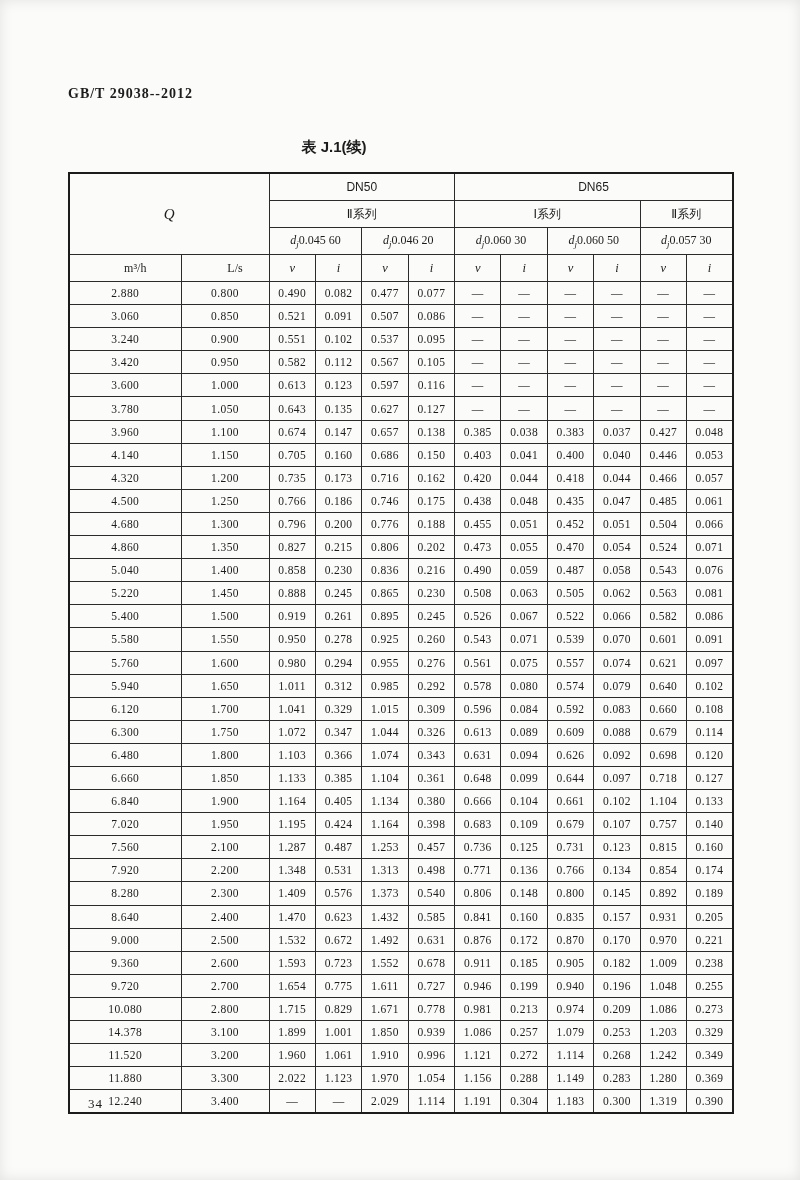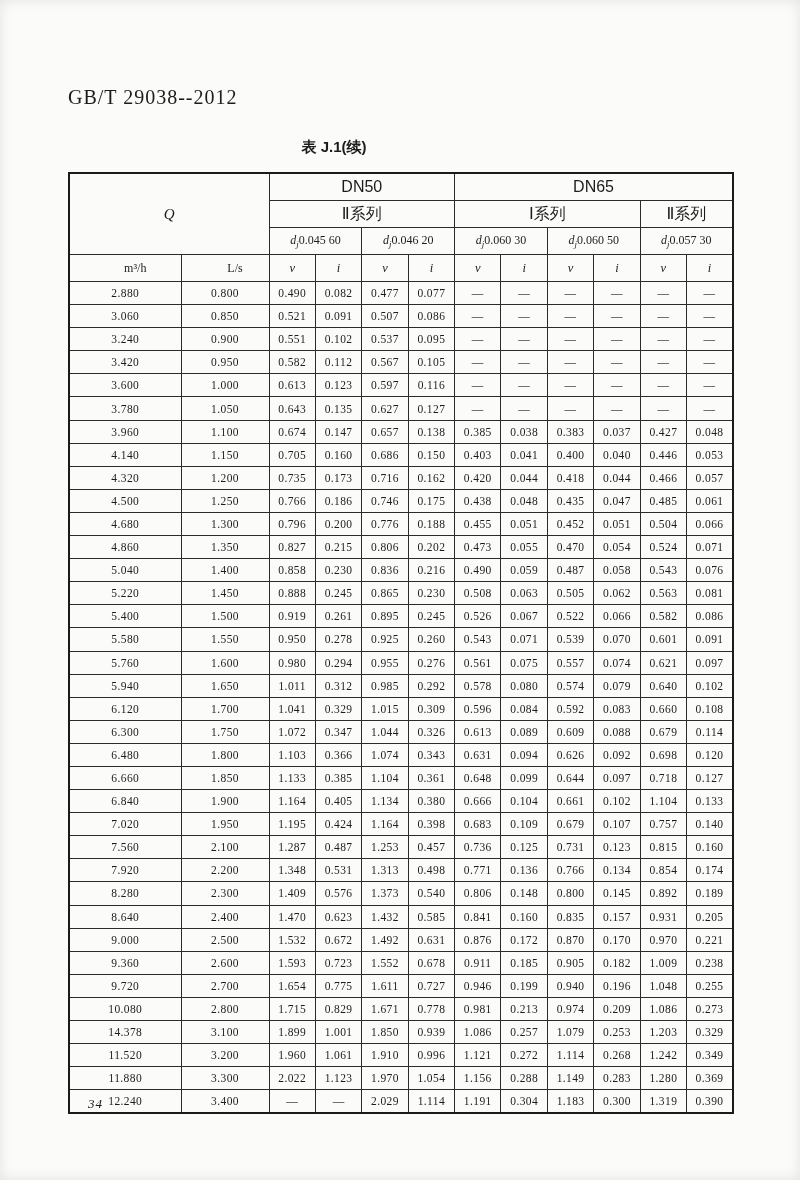--- a/index.html
+++ b/index.html
@@ -7,21 +7,21 @@
     width:800px;height:1180px;
     background:#fbfbf9;
     font-family:"Liberation Serif","DejaVu Serif",serif;
     color:#1c1c1c;
     overflow:hidden;
     position:relative;
     box-shadow:inset 0 0 14px rgba(0,0,0,0.10);
   }
   .doc-code{
     position:absolute;left:68px;top:86px;
-    font-size:20px;font-weight:normal;letter-spacing:1px;
+    font-size:14px;font-weight:bold;letter-spacing:1px;
   }
   .table-title{
     position:absolute;left:0;top:138px;width:668px;
     text-align:center;font-size:15px;font-weight:bold;
     font-family:"Liberation Sans","DejaVu Sans",sans-serif;
   }
   table.main{
     position:absolute;left:68px;top:172px;
     width:664px;
     border-collapse:collapse;
@@ -31,31 +31,31 @@
   table.main th, table.main td{
     border:1px solid #2b2b2b;
     text-align:center;
     vertical-align:middle;
     padding:0;
     font-weight:normal;
     overflow:hidden;
     white-space:nowrap;
   }
   thead th{height:26px;font-size:12.5px;}
-  thead th.grp{font-family:"Liberation Sans","DejaVu Sans",sans-serif;font-size:16px;}
+  thead th.grp{font-family:"Liberation Sans","DejaVu Sans",sans-serif;font-size:12px;}
   thead th.qcell{font-style:italic;font-size:15px;}
   thead th.unit{font-size:12px;padding-left:20px;}
   thead th.vi{font-style:italic;font-size:12.5px;height:24px;}
   thead th.dia{font-size:12px;}
   thead th.dia .dsym{font-style:italic;}
   thead th.dia sub{font-style:italic;font-size:9px;}
   tbody td{height:22.1px;font-size:11.5px;letter-spacing:0.4px;}
   .page-num{
     position:absolute;left:88px;top:1096px;
-    font-size:13px;letter-spacing:1px;font-style:italic;
+    font-size:13px;letter-spacing:1px;
   }
 </style>
 </head>
 <body>
 
 <div class="doc-code">GB/T 29038--2012</div>
 <div class="table-title">表 J.1(续)</div>
 
 <table class="main">
   <colgroup>

